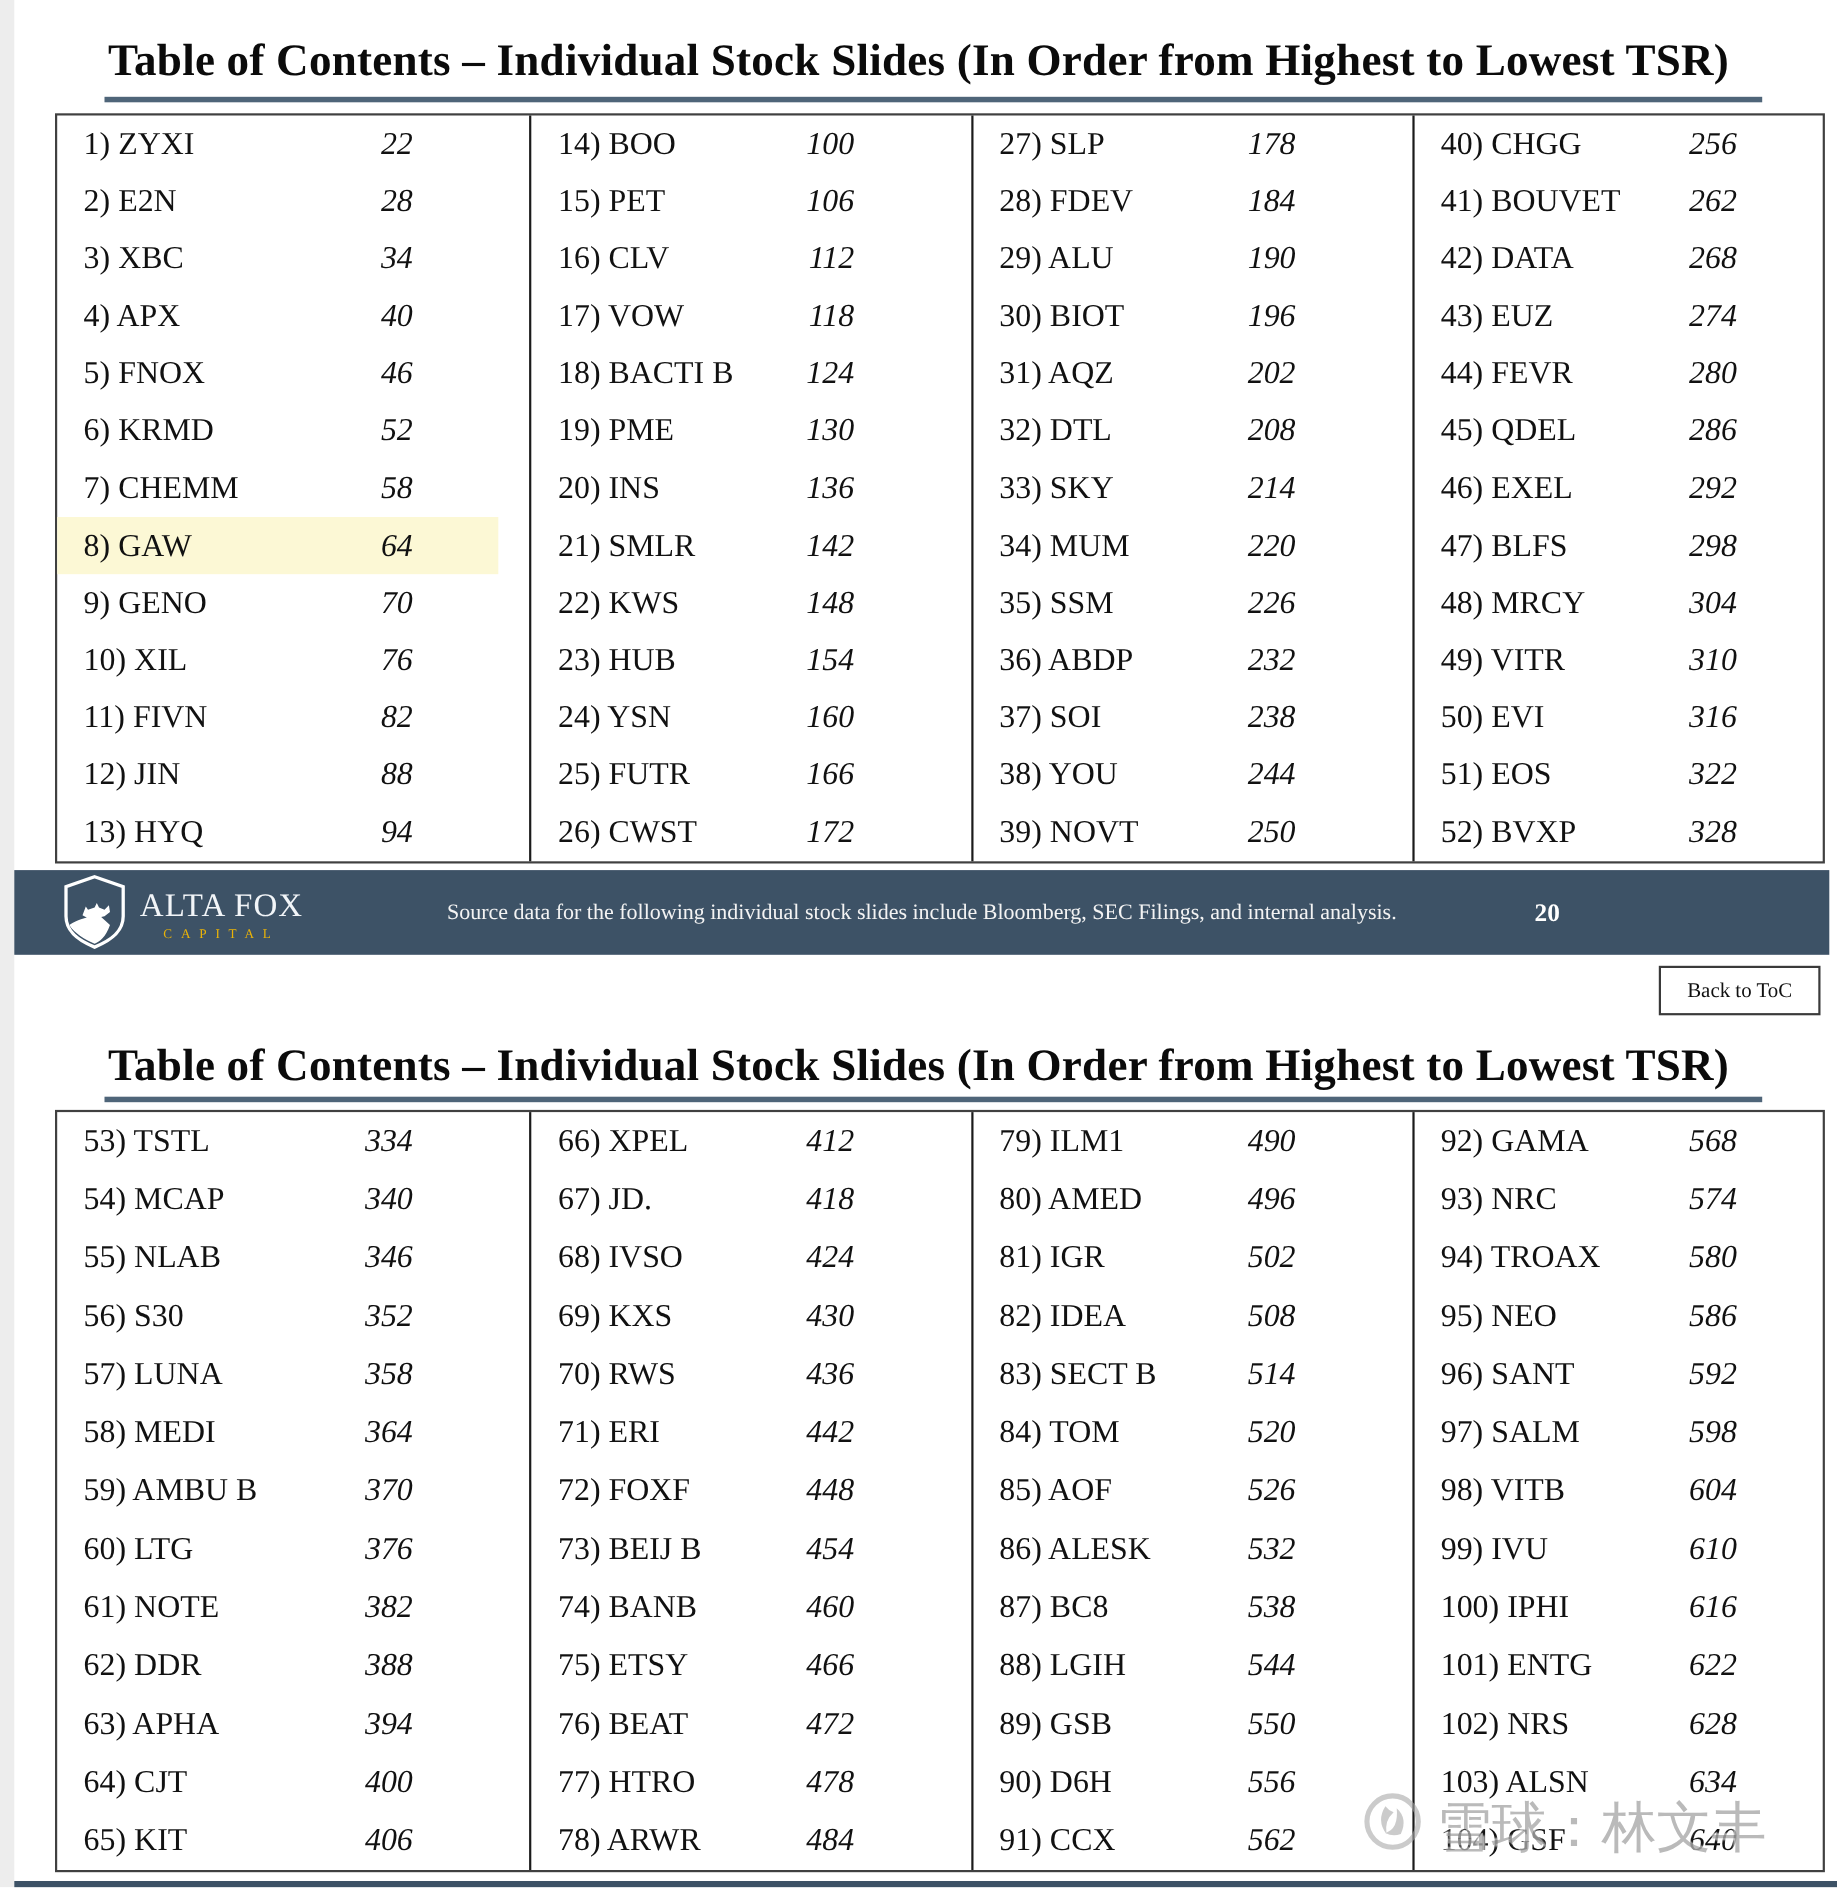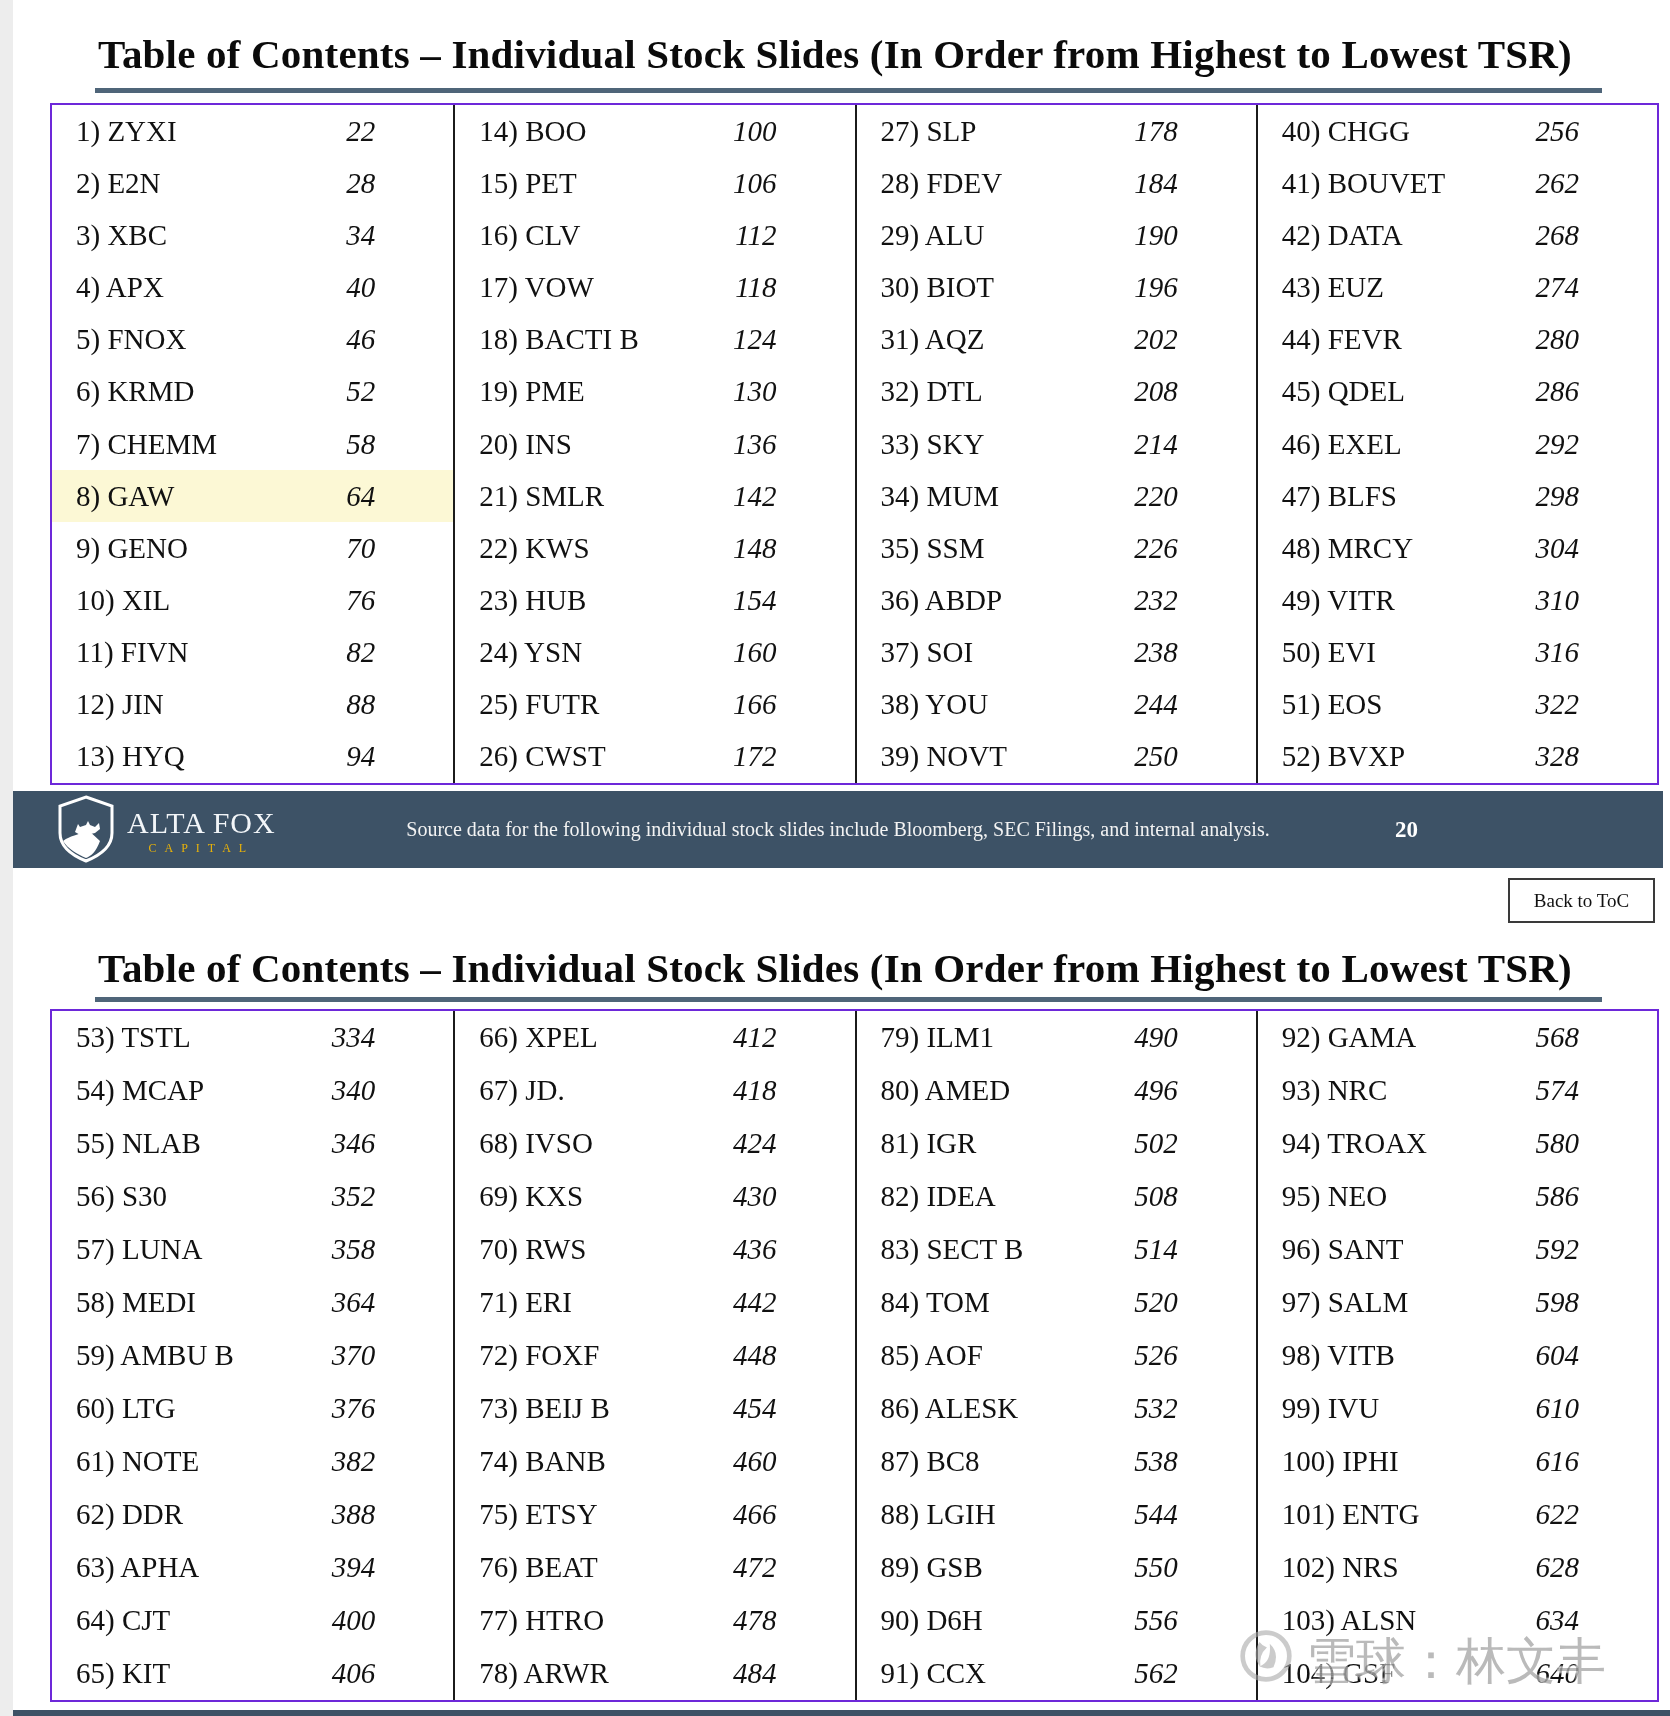--- a/index.html
+++ b/index.html
@@ -2,24 +2,24 @@
 <html><head>
 <meta charset="utf-8">
 <style>
   html,body{margin:0;padding:0;background:#fff;}
   #canvas{position:relative;width:1670px;height:1716px;background:#ffffff;overflow:hidden;
           font-family:"Liberation Serif", serif;color:#111;}
   .left-strip{position:absolute;left:0;top:0;width:13px;height:1716px;background:#ededed;}
   .slide-title{position:absolute;left:0;width:1670px;text-align:center;
                font-size:41px;font-weight:bold;color:#0b0b0b;letter-spacing:.2px;}
   .title-underline{position:absolute;left:95px;width:1507px;height:5px;background:#4f6579;}
-  .toc-table{position:absolute;left:50px;width:1605px;border:2px solid #6d28d9;
+  .toc-table{position:absolute;left:50px;width:1605px;border:2px solid #404040;
              display:grid;grid-template-columns:1fr 1fr 1fr 1fr;background:#fff;}
   .toc-col{display:flex;flex-direction:column;}
-  .toc-col + .toc-col{border-left:2px solid #1b1b1b;}
+  .toc-col + .toc-col{border-left:2px solid #1b1b1b;margin-left:28px;}
   .toc-row{flex:1;display:flex;align-items:center;padding-left:24px;}
   .toc-row.highlight{background:#fcf8d5;}
   .ticker{font-size:29px;white-space:nowrap;}
   .pagenum{margin-left:auto;margin-right:78px;font-style:italic;font-size:29px;}
   .footer-bar{position:absolute;left:13px;top:791px;width:1650px;height:77px;background:#3d5266;
               display:flex;align-items:center;text-align:center;}
   .logo{position:absolute;left:42px;top:4px;display:flex;align-items:center;gap:10px;}
   .logo-text{display:flex;flex-direction:column;line-height:1;}
   .logo-line1{font-size:30px;color:#f2f5f8;letter-spacing:1px;}
   .logo-line2{font-size:12px;color:#eab308;letter-spacing:8px;margin-top:4px;align-self:center;}

